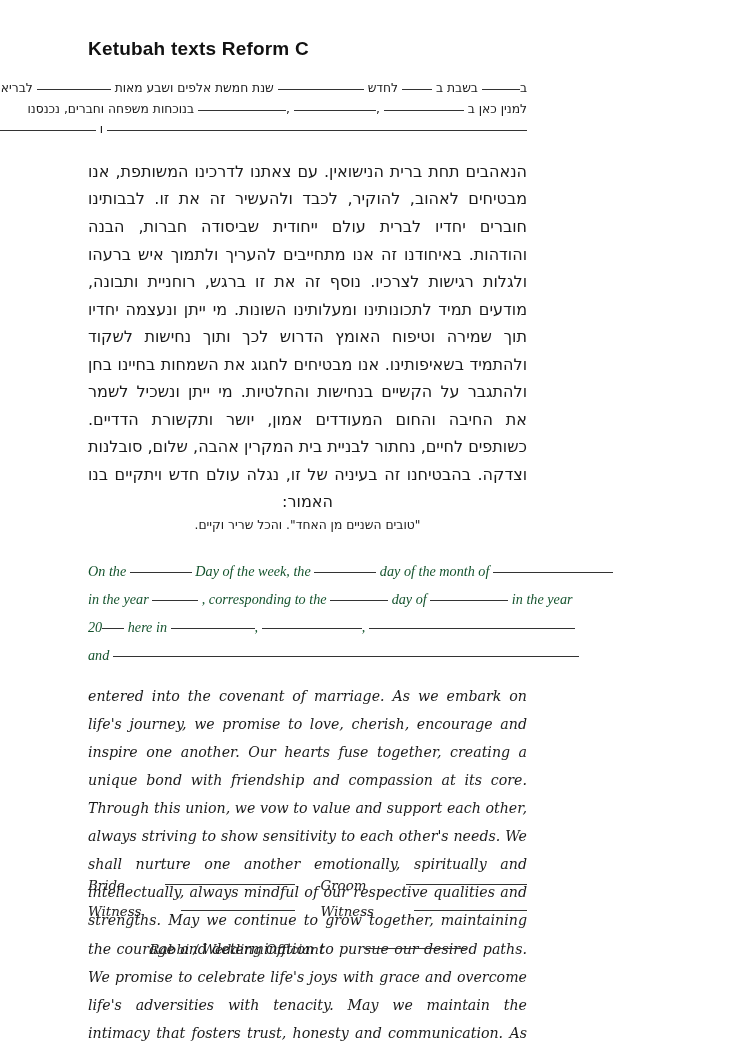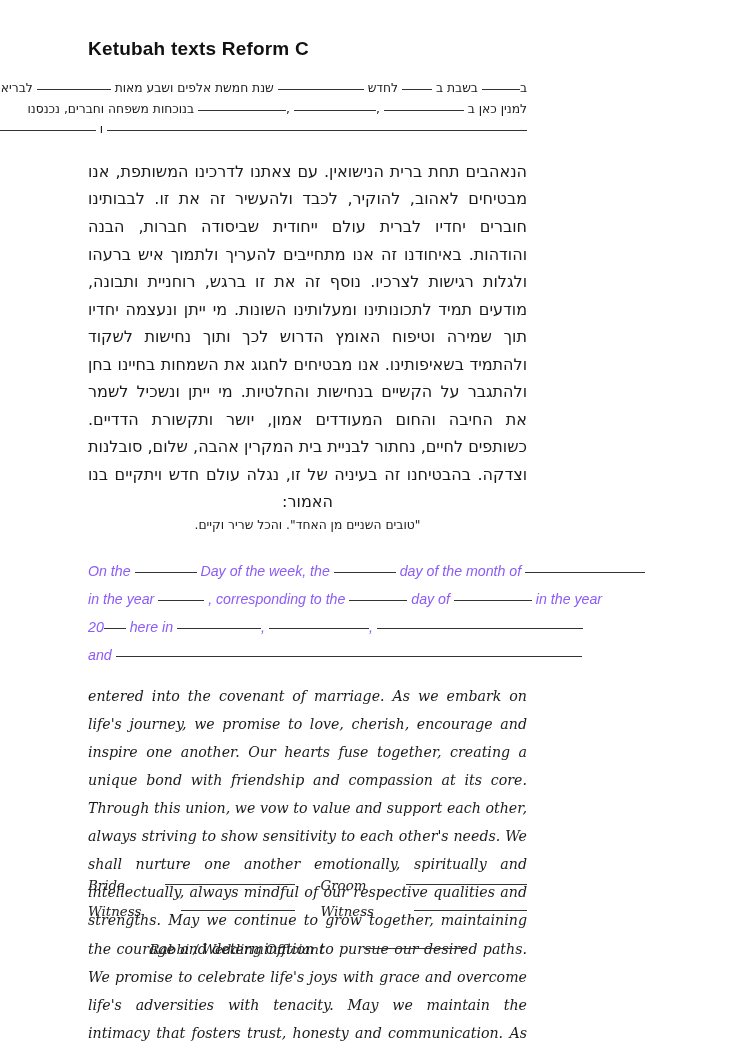--- a/index.html
+++ b/index.html
@@ -60,25 +60,25 @@
   .hebrew-quote {
     direction: rtl;
     text-align: center;
     font-family: "DejaVu Sans", sans-serif;
     font-size: 12.3px;
     margin-top: 2px;
   }
 
   
   .english {
-    font-family: Liberation Sans, sans-serif;
+    font-family: Liberation Serif, serif;
     font-style: italic;
     font-size: 14.2px;
     line-height: 1.97;
-    color: #8b5cf6;
+    color: #14532d;
     margin-top: 26px;
   }
   .english .efill {
     display: inline-block;
     border-bottom: 1px solid #333;
     height: 0;
     vertical-align: 3px;
   }
   .english .line {
     white-space: nowrap;

